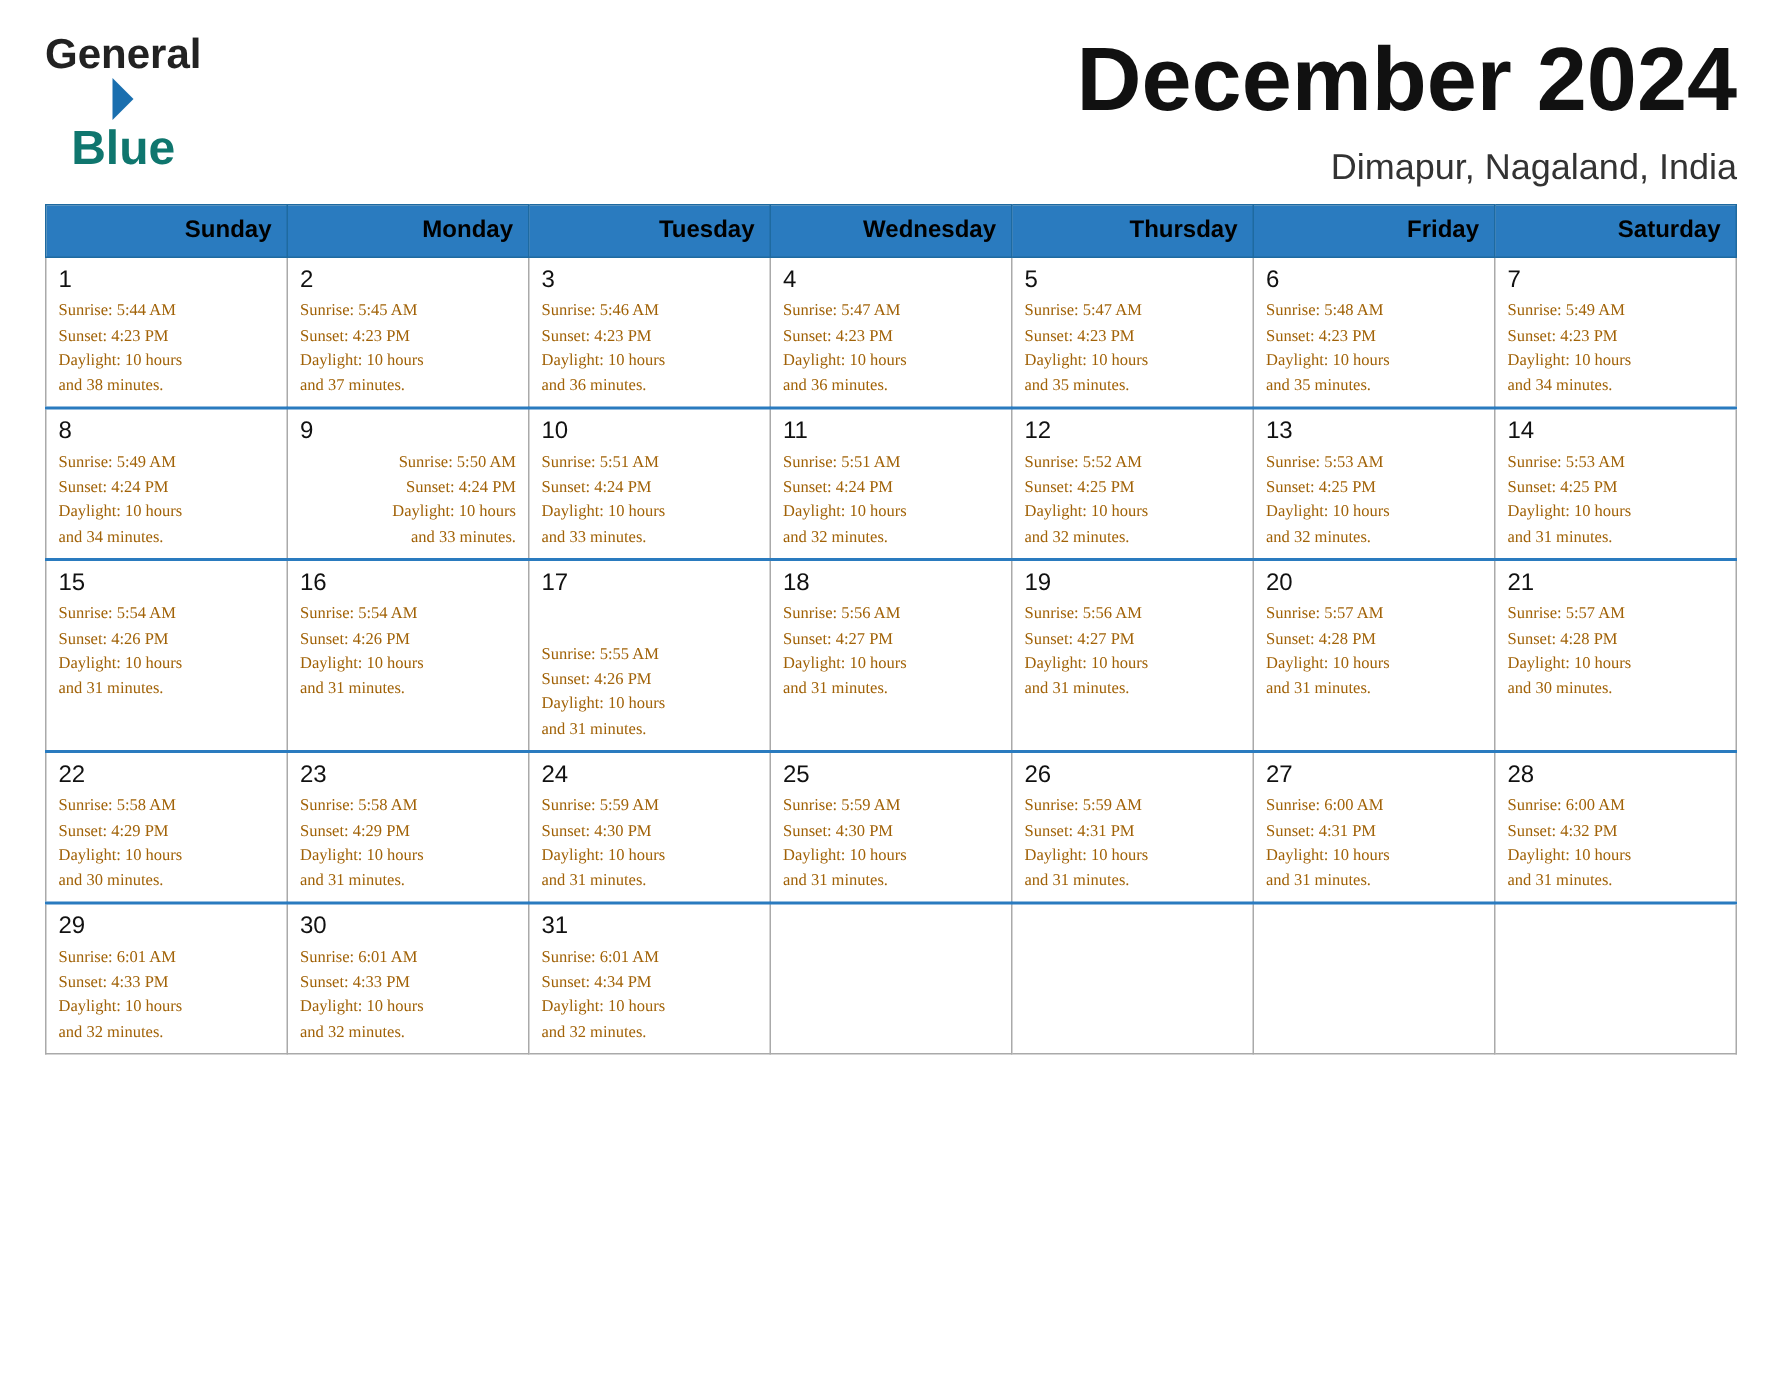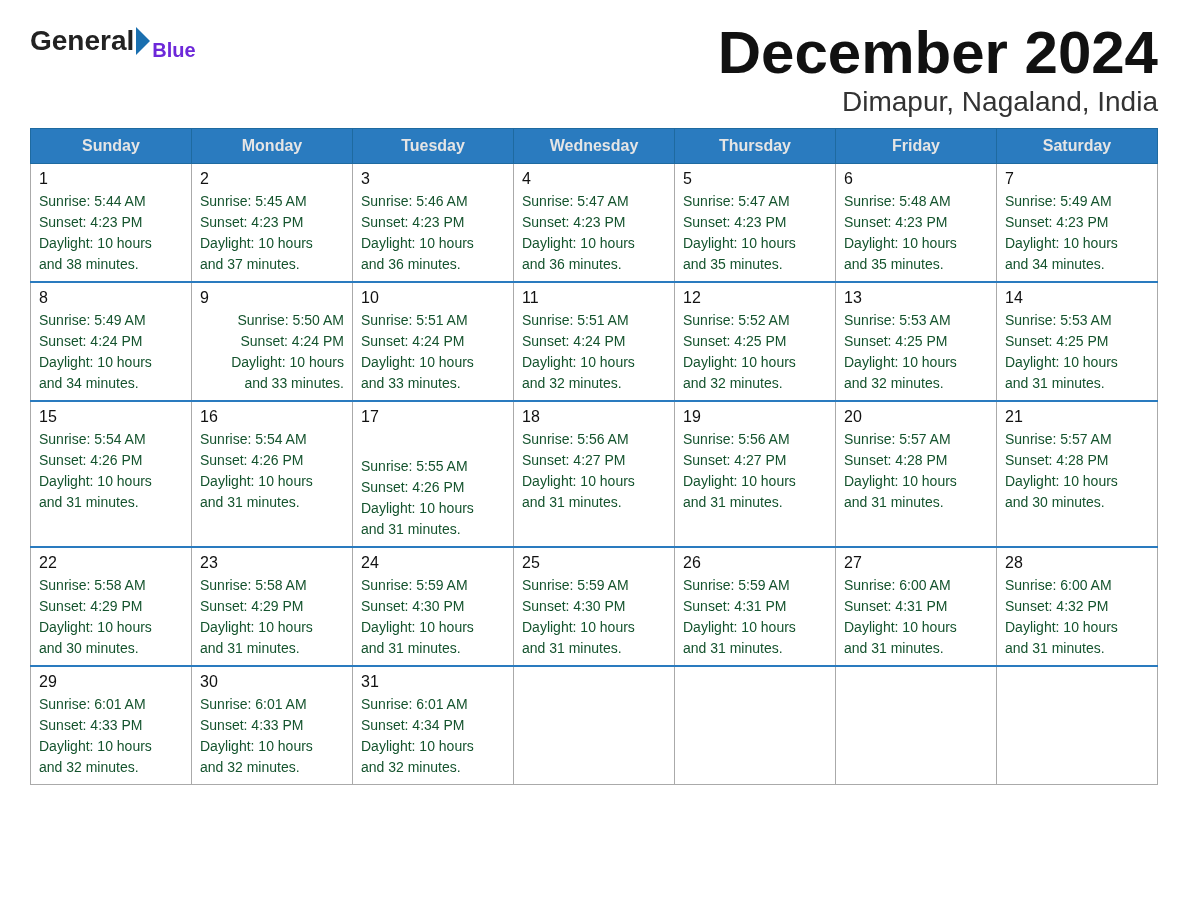--- a/index.html
+++ b/index.html
@@ -19,84 +19,85 @@
       display: flex;
       flex-direction: column;
       align-items: flex-start;
     }
     .logo-text {
       display: flex;
       align-items: center;
       font-size: 28px;
       font-weight: bold;
       color: #222;
+      flex-direction: column;
     }
     .logo-arrow {
       width: 0;
       height: 0;
       border-left: 14px solid #1a6faf;
       border-top: 14px solid transparent;
       border-bottom: 14px solid transparent;
       margin-left: 2px;
       margin-right: 2px;
       display: inline-block;
     }
     .logo-blue-word {
-      color: #6d28d9;
-      font-size: 20px;
+      color: #0f766e;
+      font-size: 32px;
       font-weight: bold;
-      margin-top: 19px;
     }
     .title-area {
       text-align: right;
     }
     .month-title {
       font-size: 60px;
       font-weight: bold;
       color: #111;
       line-height: 1.1;
     }
     .location-title {
-      font-size: 28px;
+      font-size: 24px;
       color: #333;
-      margin-top: 0;
+      margin-top: 12px;
     }
     table {
       width: 100%;
       border-collapse: collapse;
       margin-top: 10px;
     }
     thead th {
       background-color: #2a7bbf;
-      color: #e5e5e5;
+      color: #000000;
       font-size: 16px;
       font-weight: bold;
       padding: 8px 10px;
-      text-align: center;
+      text-align: right;
       border: 1px solid #1e6aa0;
     }
     tbody td {
       border: 1px solid #aaa;
       vertical-align: top;
       padding: 6px 8px;
       font-size: 13px;
       width: 14.28%;
       min-height: 90px;
     }
     .day-number {
       font-size: 16px;
       font-weight: normal;
       color: #111;
       display: block;
       margin-bottom: 3px;
     }
     .day-info {
-      font-size: 14px;
-      color: #14532d;
+      font-size: 11px;
+      color: #a16207;
       line-height: 1.5;
+      font-family: Liberation Serif, serif;
     }
     tbody tr {
       border-bottom: 2px solid #2a7bbf;
     }
     tbody tr:last-child {
       border-bottom: none;
       border-radius: 15px;
     }
     td.empty {
       background: #fff;

